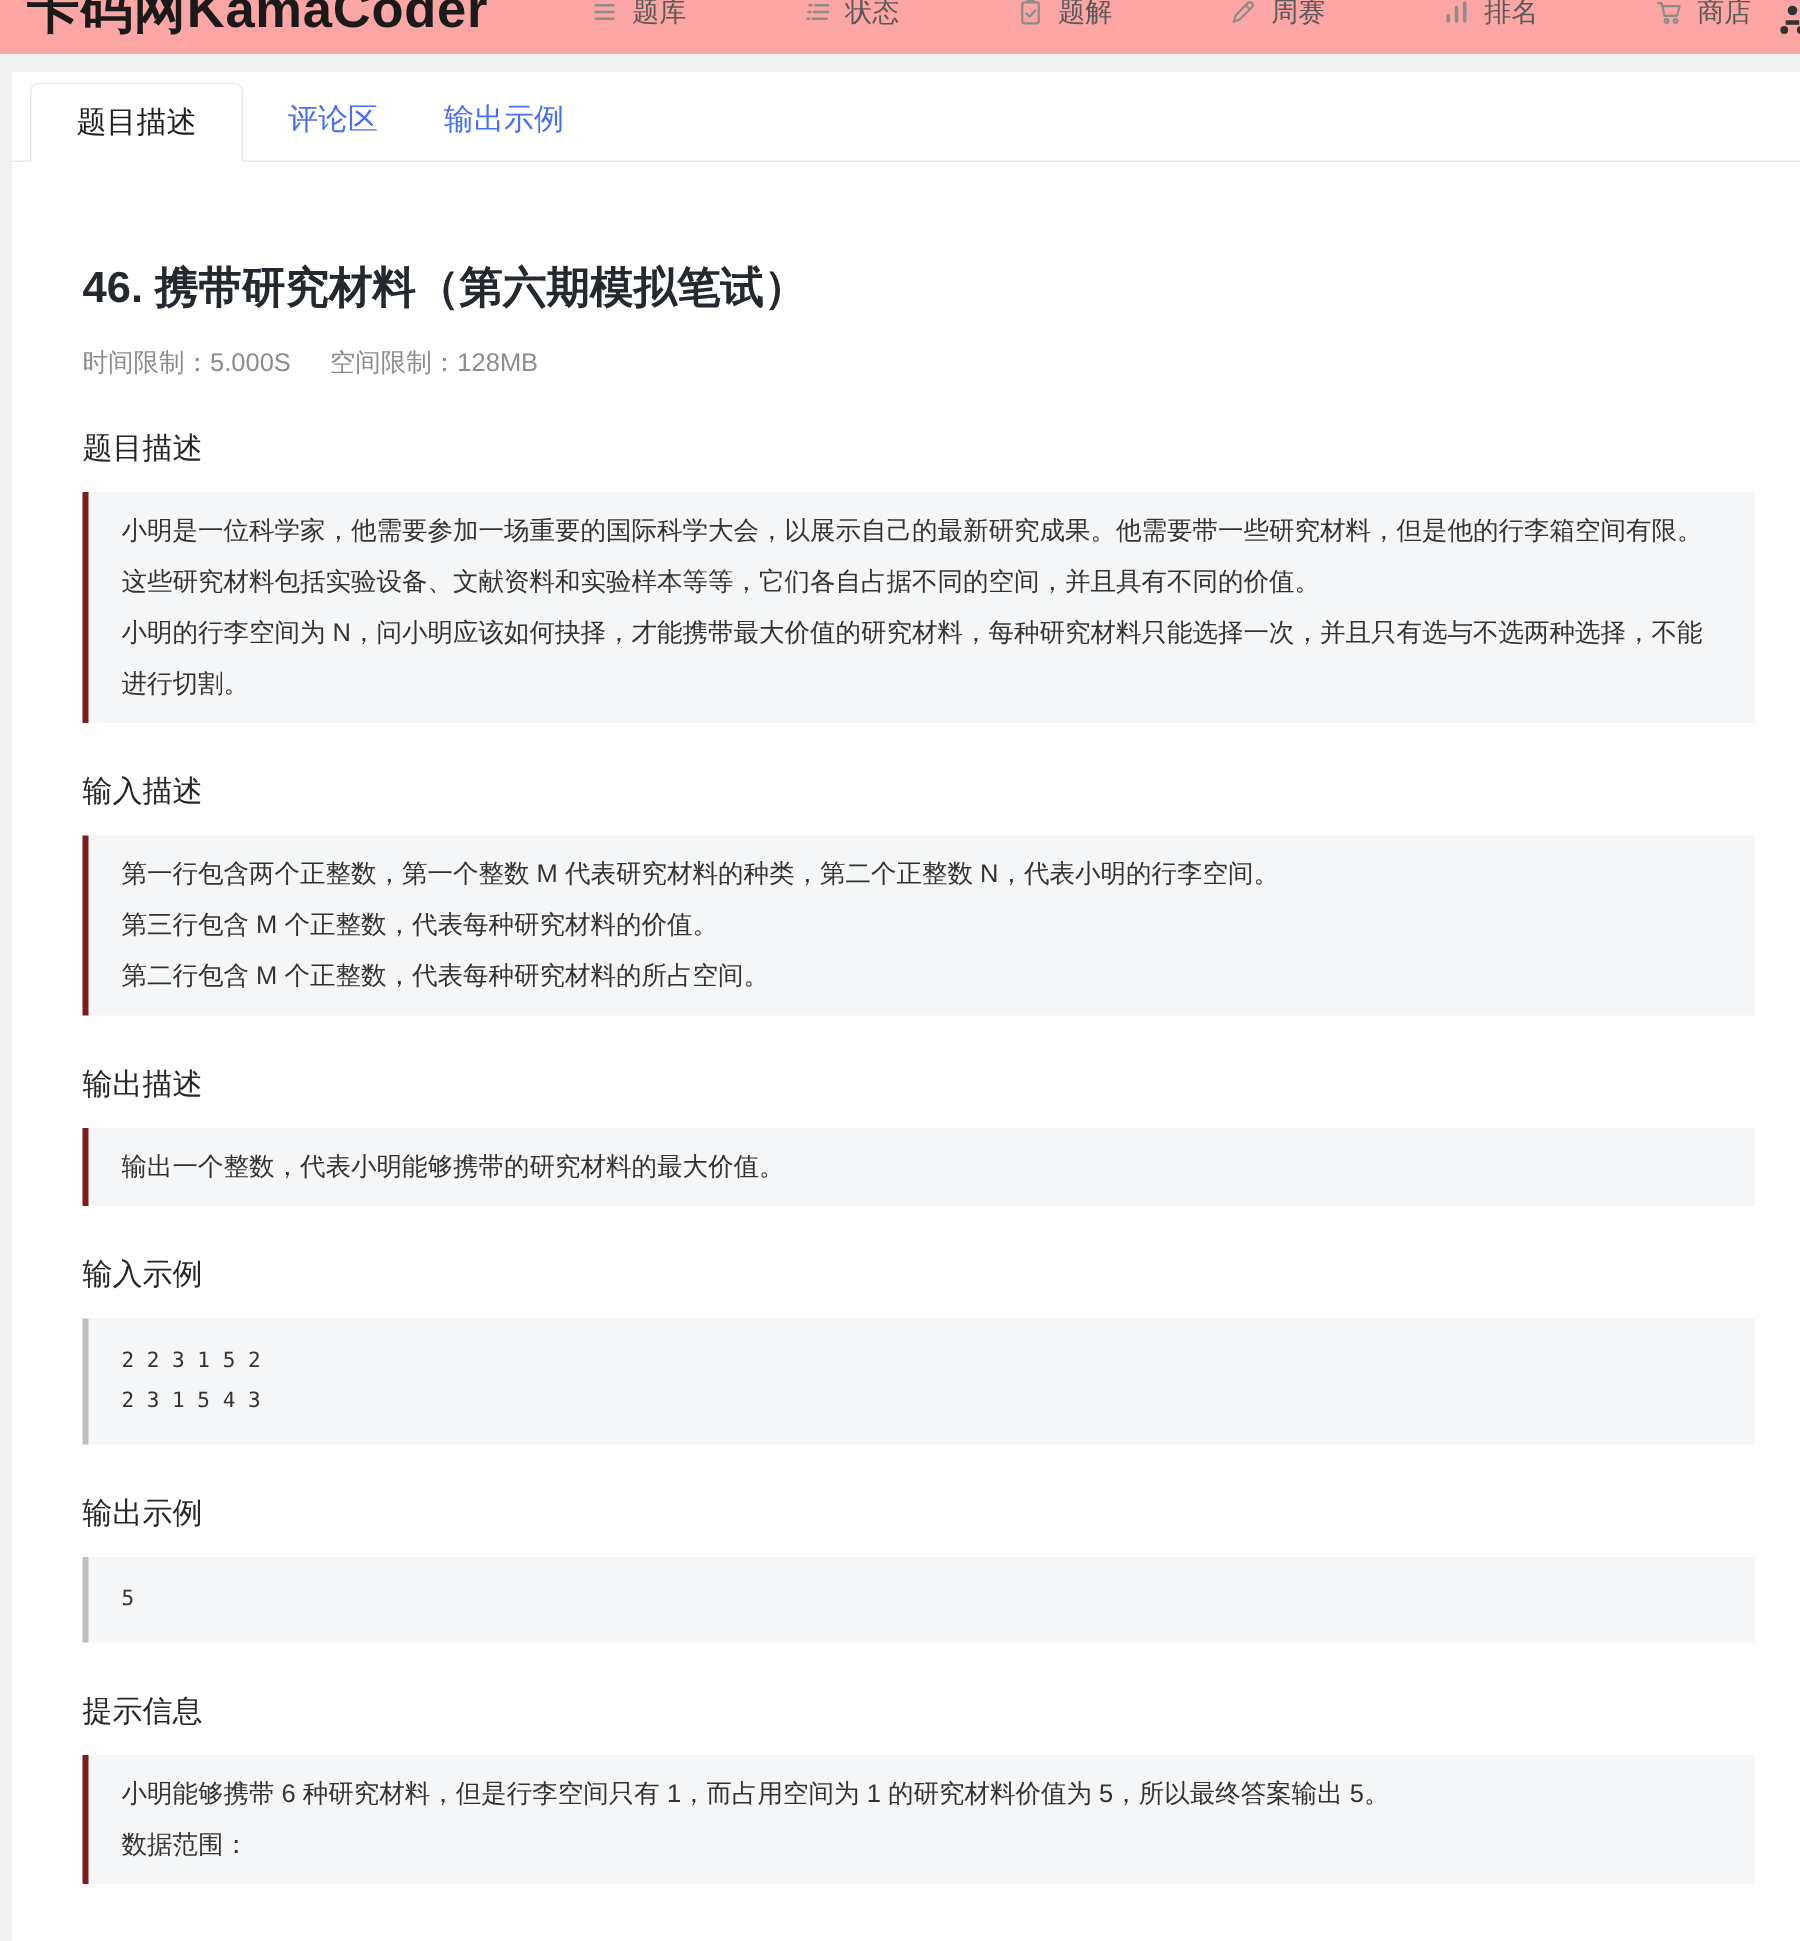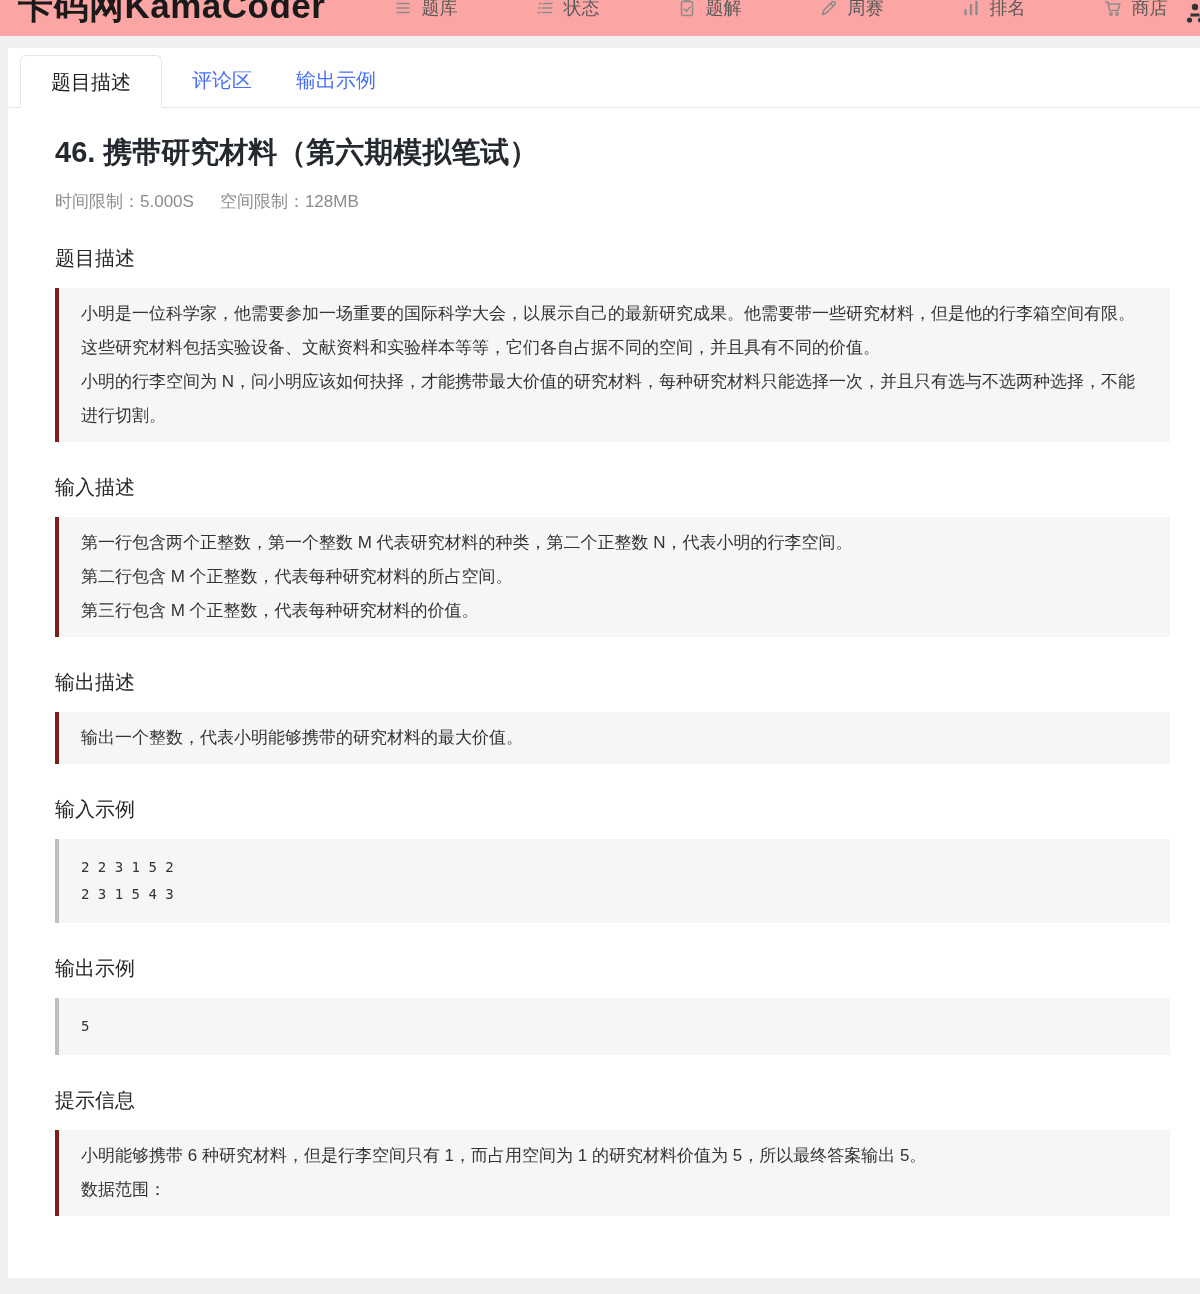--- a/index.html
+++ b/index.html
@@ -90,21 +90,21 @@
   }
   .tab.link {
     color: #4a6ef5;
     margin-left: 16px;
     padding: 0 14px;
     text-align: right;
   }
   
   .main { padding: 0 30px 40px 47px; }
   .prob-title {
-    margin-top: 24px;
+    margin-top: 64px;
     font-size: 29px;
     line-height: 40px;
     font-weight: 700;
     color: #24292f;
   }
   .limits {
     margin-top: 18px;
     display: flex;
     gap: 26px;
     font-size: 17px;
@@ -239,22 +239,22 @@
     <div class="sec-body quote-block">
               <div class="line">小明是一位科学家，他需要参加一场重要的国际科学大会，以展示自己的最新研究成果。他需要带一些研究材料，但是他的行李箱空间有限。这些研究材料包括实验设备、文献资料和实验样本等等，它们各自占据不同的空间，并且具有不同的价值。</div>
               <div class="line">小明的行李空间为 N，问小明应该如何抉择，才能携带最大价值的研究材料，每种研究材料只能选择一次，并且只有选与不选两种选择，不能进行切割。</div>
             </div>
   </section>
 
   <section>
     <h3 class="sec-heading">输入描述</h3>
     <div class="sec-body quote-block">
               <div class="line">第一行包含两个正整数，第一个整数 M 代表研究材料的种类，第二个正整数 N，代表小明的行李空间。</div>
+              <div class="line">第三行包含 M 个正整数，代表每种研究材料的价值。</div>
               <div class="line">第二行包含 M 个正整数，代表每种研究材料的所占空间。</div>
-              <div class="line">第三行包含 M 个正整数，代表每种研究材料的价值。</div>
             </div>
   </section>
 
   <section>
     <h3 class="sec-heading">输出描述</h3>
     <div class="sec-body quote-block">
               <div class="line">输出一个整数，代表小明能够携带的研究材料的最大价值。</div>
             </div>
   </section>
 

